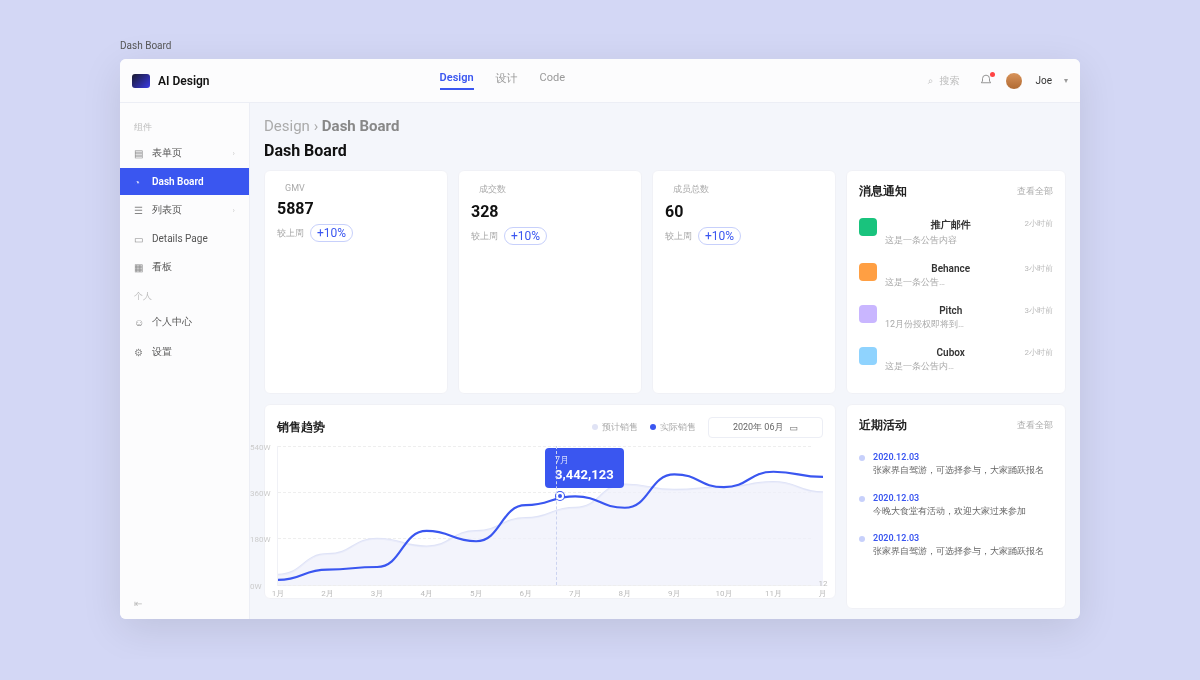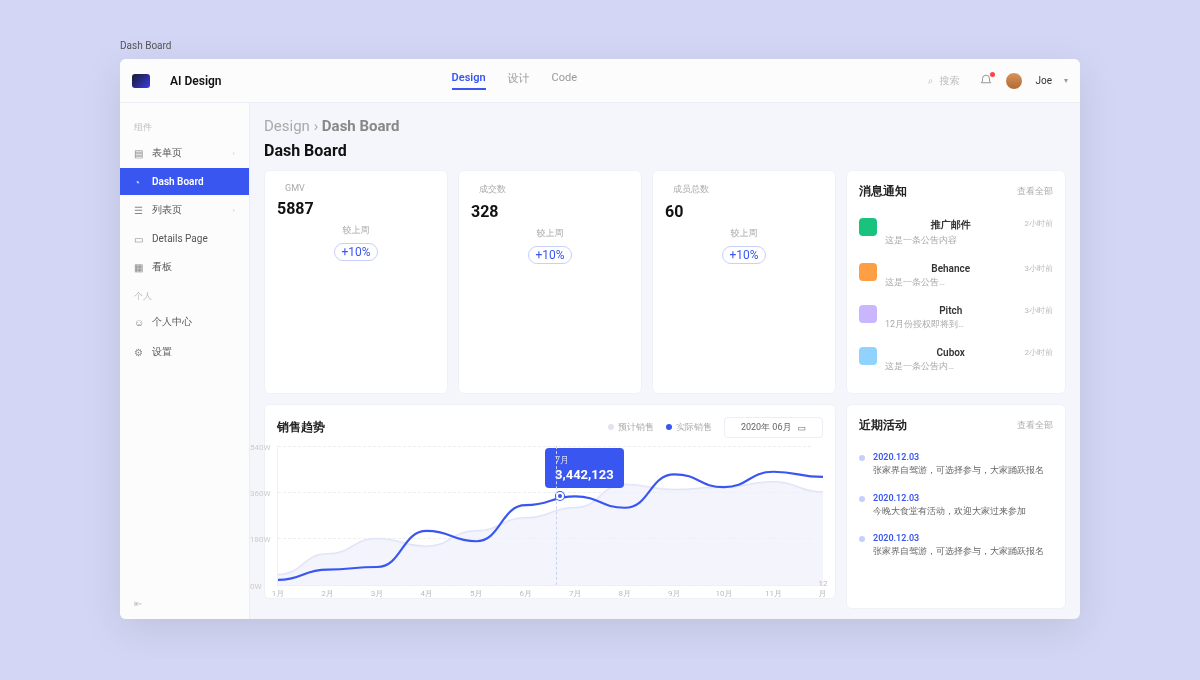--- a/index.html
+++ b/index.html
@@ -1,20 +1,20 @@
 <!DOCTYPE html>
 <html><head>
 <meta charset="utf-8">
 <style>
 * { box-sizing: border-box; margin: 0; padding: 0; font-family: -apple-system, "Segoe UI", Roboto, sans-serif; }
 body { background: #d3d7f5; padding: 40px 120px; font-size: 12px; color: #222; }
 .frame-label { font-size: 10px; color: #555; margin-bottom: 8px; }
 .app { background: #f4f6fb; width: 960px; height: 560px; border-radius: 6px; overflow: hidden; box-shadow: 0 10px 40px rgba(0,0,0,.1); display: flex; flex-direction: column; }
 .topbar { height: 44px; background: #fcfcfd; display: flex; align-items: center; padding: 0 12px; border-bottom: 1px solid #eceef5; }
-.logo { display: flex; align-items: center; gap: 20px; font-size: 12px; font-weight: 600; color: #111; }
+.logo { display: flex; align-items: center; gap: 8px; font-size: 12px; font-weight: 600; color: #111; }
 .logo-mark { width: 18px; height: 14px; background: linear-gradient(135deg,#1a1a2e,#3a3ae6); border-radius: 3px; position: relative; }
 .main-tabs { display: flex; gap: 22px; margin-left: 230px; }
 .main-tab { font-size: 11px; color: #999; cursor: pointer; position: relative; padding-bottom: 4px; }
 .main-tab.active { color: #3a56f0; font-weight: 600; border-bottom: 2px solid #3a56f0; }
 .search { margin-left: auto; display: flex; align-items: center; gap: 6px; color: #bbb; font-size: 10px; }
 .userarea { display: flex; align-items: center; gap: 12px; margin-left: 20px; }
 .bell { position: relative; width: 14px; height: 14px; }
 .bell::after { content:""; position:absolute; top:-2px; right:-2px; width:5px; height:5px; background:#f44; border-radius:50%; }
 .avatar { width: 18px; height: 18px; border-radius: 50%; background: linear-gradient(#d8935a,#b06a32); border:1px solid #fff; }
 .user-name { font-size: 10px; color: #333; }
@@ -27,36 +27,36 @@
 .side-item .ic { width:10px; height:10px; opacity:.7; }
 .collapse { margin-top: auto; padding: 10px 14px; color:#bbb; font-size:10px; }
 .content { flex:1; overflow-y:auto; padding: 14px; }
 .breadcrumb { font-size: 15px; color:#aaa; margin-bottom:6px; }
 .breadcrumb b { color:#888; }
 .page-title { font-size: 16px; font-weight:700; color:#111; margin-bottom:10px; }
 .grid { display:grid; grid-template-columns: 1fr 1fr 1fr 220px; grid-auto-rows: min-content; gap:10px; }
 .card { background:#fff; border-radius:6px; border:1px solid #f0f1f6; padding:12px; }
 .stat-label { font-size:9px; color:#aaa; margin-bottom:6px;padding-left:8px; }
 .stat-val { font-size:16px; font-weight:700; color:#111; margin-bottom:6px; }
-.stat-delta { font-size:9px; color:#aaa; display:flex; align-items:center; gap:6px;flex-direction:column; }
+.stat-delta { font-size:9px; color:#aaa; display:flex; align-items:center; gap:6px; }
 .delta-tag { color:#3a56f0; border:1px solid #c7d0fb; border-radius:9px; padding:1px 6px; font-size:12px; }
 .news-title { display:flex; justify-content:space-between; align-items:center; font-size:12px; font-weight:700; margin-bottom:10px;text-align:center; }
 .more-link { font-size:9px; color:#aaa; font-weight:400; cursor:pointer; }
 .news-item { display:flex; gap:8px; padding:8px 0; align-items:flex-start; }
 .news-ico { width:18px; height:18px; border-radius:4px; flex:none; }
 .news-item .txt { flex:1; }
 .news-item .name { font-size:10px; color:#333; font-weight:600;text-align:center; }
 .news-item .desc { font-size:9px; color:#aaa; margin-top:2px; }
 .news-item .time { font-size:8px; color:#bbb; }
 .trend { grid-column: 1 / span 3; }
 .trend-head { display:flex; align-items:center; gap:10px; margin-bottom:8px; }
 .trend-title { font-size:12px; font-weight:700; }
 .trend-legend { margin-left:auto; display:flex; align-items:center; gap:12px; font-size:9px; color:#aaa; }
 .leg-dot { width:6px; height:6px; border-radius:50%; display:inline-block; margin-right:4px; }
-.date-pick { border:1px solid #eceef5; border-radius:4px; padding:3px 16px; font-size:9px; color:#666; display:flex; gap:6px; align-items:center; }
+.date-pick { border:1px solid #eceef5; border-radius:4px; padding:3px 24px; font-size:9px; color:#666; display:flex; gap:6px; align-items:center; }
 .chart { position:relative; height:140px; border-left:1px solid #f0f1f6; border-bottom:1px solid #f0f1f6; }
 .chart .grid-line { position:absolute; left:0; right:12px; border-top:1px dashed #eee; }
 .chart .ylabel { position:absolute; left:-28px; font-size:8px; color:#ccc; transform:translateY(-50%); }
 .xa { position:absolute; bottom:-14px; font-size:8px; color:#bbb; transform:translateX(-50%); }
 .tooltip-box { position:absolute; left:49%; top:2px; background:#3a56f0; color:#fff; padding:6px 10px; border-radius:4px; }
 .tooltip-box .month { font-size:9px; opacity:.8; }
 .tooltip-box .val { font-size:13px; font-weight:700; }
 .marker { position:absolute; left:51%; top:46px; width:8px; height:8px; background:#3a56f0; border:2px solid #fff; border-radius:50%; box-shadow:0 0 0 1px #3a56f0; }
 .bottom-row { display:grid; grid-template-columns: 290px 290px; gap:10px; margin-top:10px; }
 .activ-item { display:flex; gap:8px; padding:8px 0; font-size:9px; }

